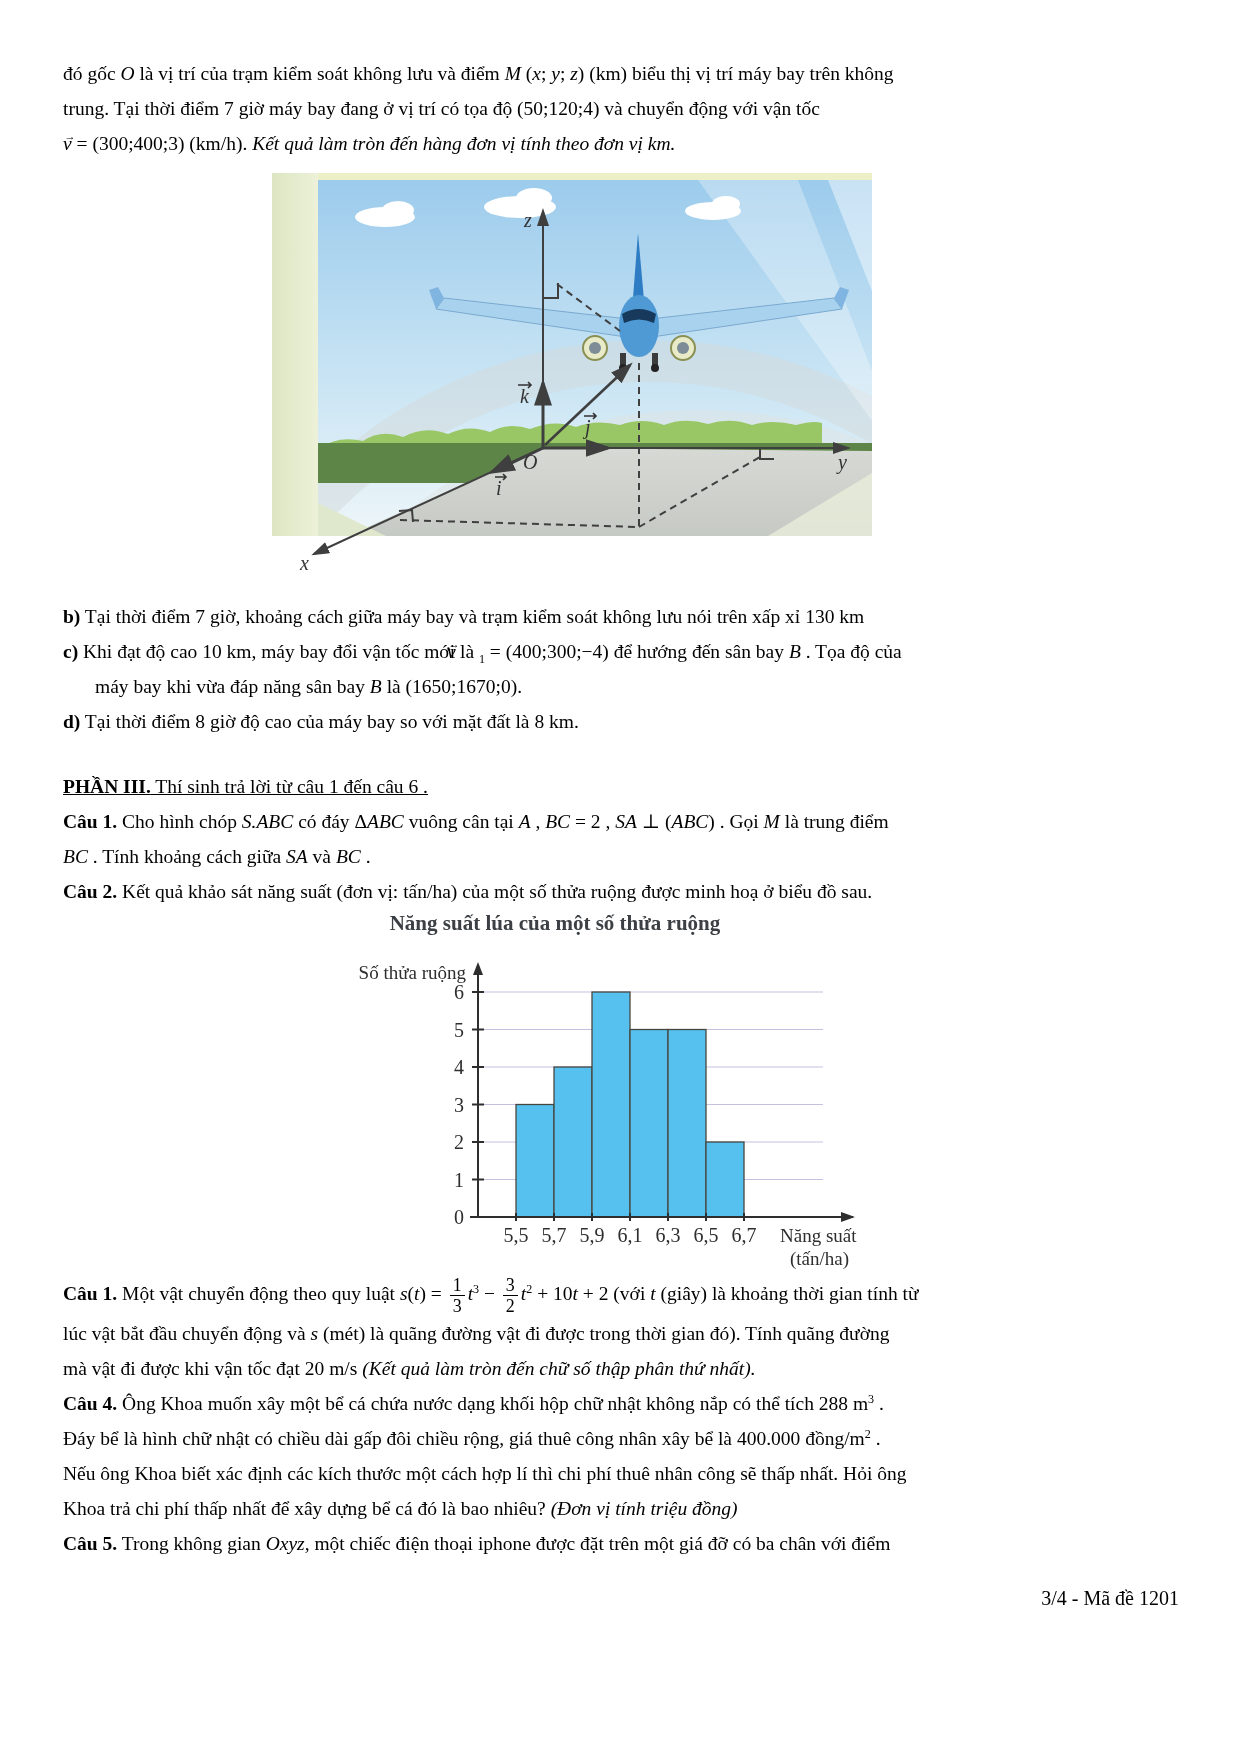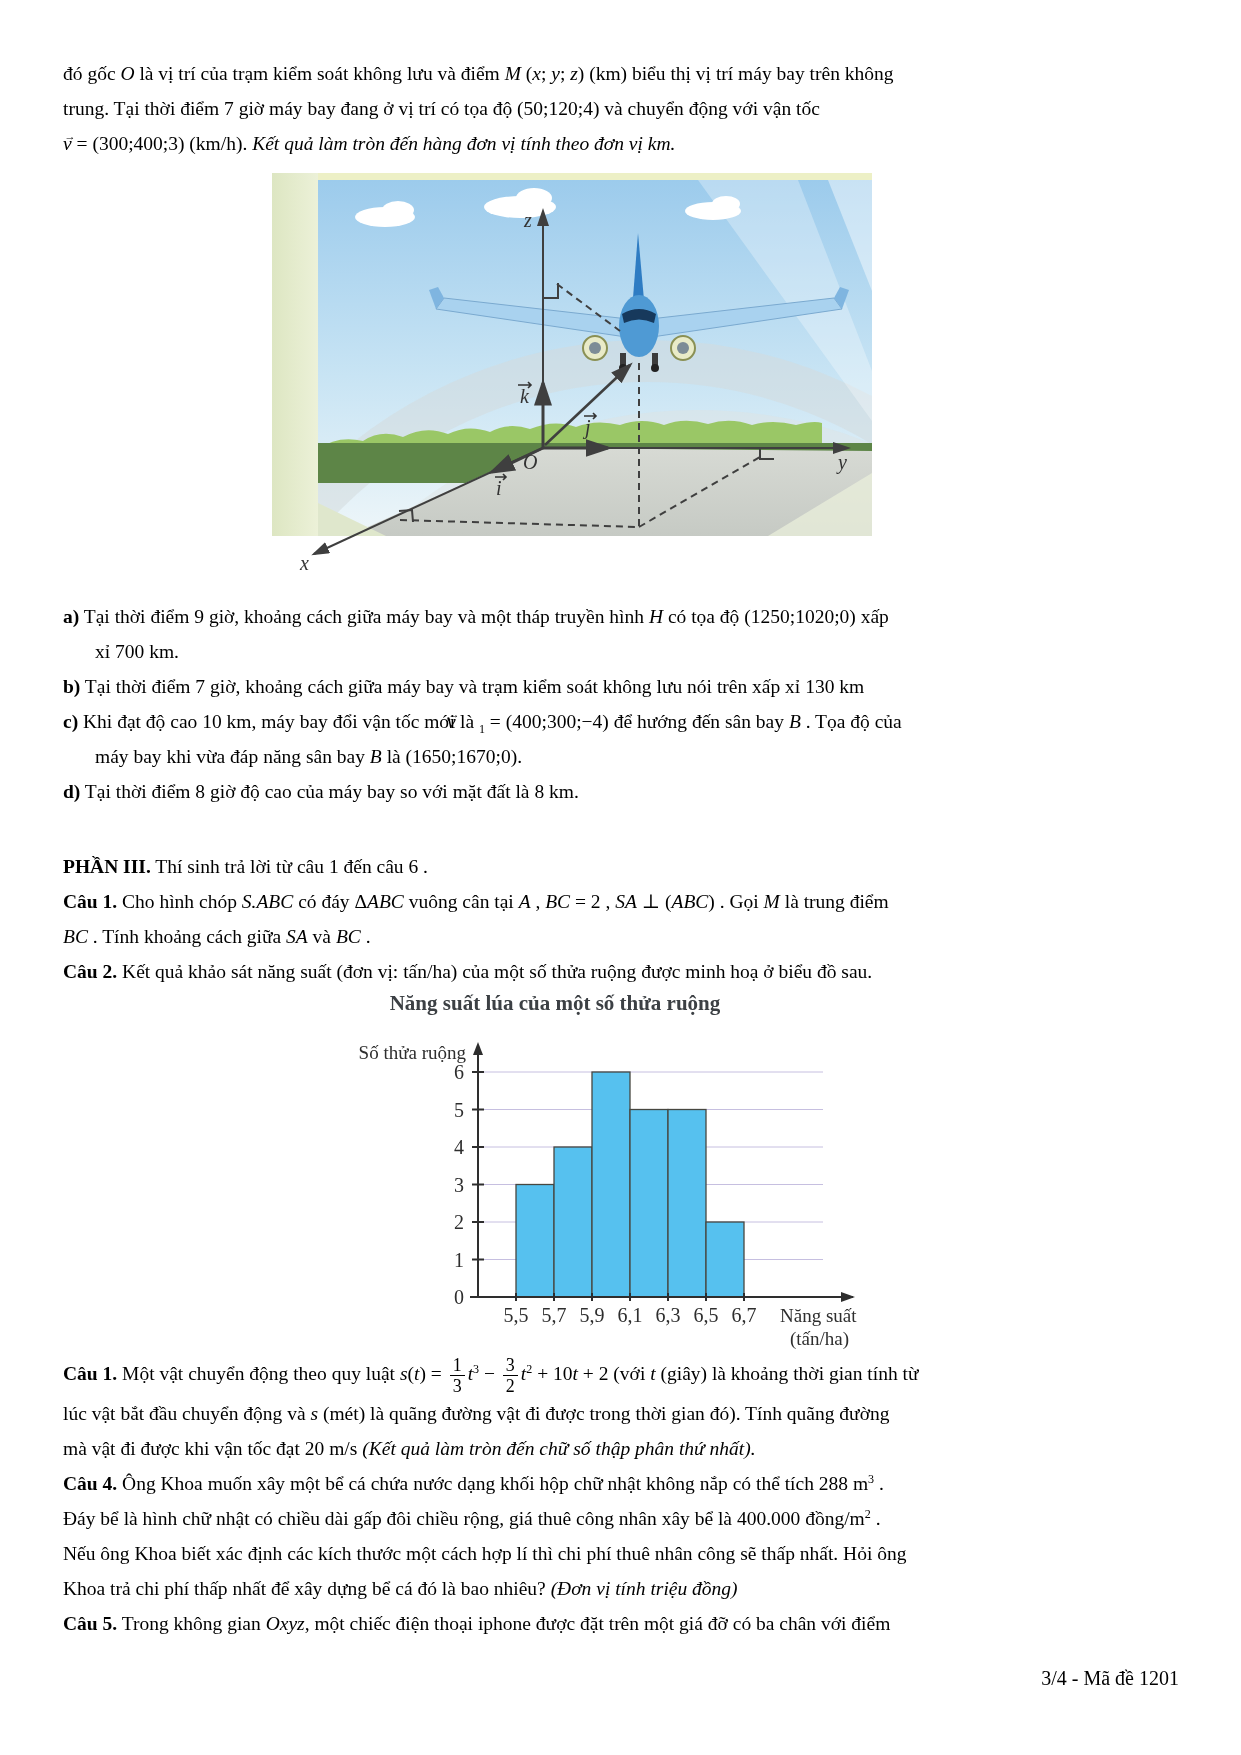--- a/index.html
+++ b/index.html
@@ -5,21 +5,21 @@
   html,body{margin:0;padding:0;background:#ffffff;}
   body{
     width:1241px;height:1755px;overflow:hidden;color:#000;
     font-family:"Liberation Serif","DejaVu Serif","DejaVu Sans",serif;
     font-size:19.5px;
   }
   .page{box-sizing:border-box;width:1241px;height:1755px;padding:56px 62px 0 63px;position:relative;}
   p{margin:0;text-align:justify;line-height:35px;}
   .item{padding-left:32px;text-indent:-32px;}
   .indent1{text-indent:32px;}
-  .part{margin-top:40px;}
+  .part{margin-top:30px;text-decoration:underline;}
   .b{font-weight:700;}
   .i{font-style:italic;}
   sup{font-size:0.62em;vertical-align:super;line-height:0;}
   sub{font-size:0.62em;vertical-align:sub;line-height:0;}
   .vec{position:relative;display:inline-block;font-style:italic;}
   .vec::after{content:"→";position:absolute;left:0.12em;top:-0.66em;font-size:0.58em;font-style:normal;}
   .frac{display:inline-flex;flex-direction:column;text-align:center;vertical-align:middle;
         line-height:1.12;font-size:0.92em;margin:0 3px;}
   .frac .num{display:block;padding:0 3px;border-bottom:1.4px solid #000;}
   .frac .den{display:block;padding:0 3px;}
@@ -141,21 +141,20 @@
         <text x="32" y="399">x</text>
       </g>
       <g stroke="#333" stroke-width="1.6" fill="none">
         <path d="M250,214 h13 m-3,-3 l3,3 l-3,3"></path>
         <path d="M316,245 h12 m-3,-3 l3,3 l-3,3"></path>
         <path d="M227,306 h11 m-3,-3 l3,3 l-3,3"></path>
       </g>
     </svg>
   </div>
 
-  <p class="item"><span class="b">a)</span><span> Tại thời điểm 9 giờ, khoảng cách giữa máy bay và một tháp truyền hình </span><span class="i">H</span><span> có tọa độ (1250;1020;0) xấp</span><br><span>xỉ 700 km.</span></p>
   <p class="item"><span class="b">b)</span><span> Tại thời điểm 7 giờ, khoảng cách giữa máy bay và trạm kiểm soát không lưu nói trên xấp xỉ 130 km</span></p>
   <p class="item"><span class="b">c)</span><span> Khi đạt độ cao 10 km, máy bay đổi vận tốc mới là </span><span class="i vec">v</span><sub>1</sub><span> = (400;300;−4) để hướng đến sân bay </span><span class="i">B</span><span> . Tọa độ của</span><br><span>máy bay khi vừa đáp năng sân bay </span><span class="i">B</span><span> là (1650;1670;0).</span></p>
   <p class="item"><span class="b">d)</span><span> Tại thời điểm 8 giờ độ cao của máy bay so với mặt đất là 8 km.</span></p>
 
   <p class="para part"><span class="b">PHẦN III.</span><span> Thí sinh trả lời từ câu 1 đến câu 6 .</span></p>
   <p class="para"><span class="b">Câu 1.</span><span> Cho hình chóp </span><span class="i">S.ABC</span><span> có đáy </span><span>Δ</span><span class="i">ABC</span><span> vuông cân tại </span><span class="i">A</span><span> , </span><span class="i">BC</span><span> = 2 , </span><span class="i">SA</span><span> ⊥ (</span><span class="i">ABC</span><span>) . Gọi </span><span class="i">M</span><span> là trung điểm</span><br><span class="i">BC</span><span> . Tính khoảng cách giữa </span><span class="i">SA</span><span> và </span><span class="i">BC</span><span> .</span></p>
   <p class="para"><span class="b">Câu 2.</span><span> Kết quả khảo sát năng suất (đơn vị: tấn/ha) của một số thửa ruộng được minh hoạ ở biểu đồ sau.</span></p>
 
   <div class="chartwrap">
     <div class="chart-title">Năng suất lúa của một số thửa ruộng</div>

